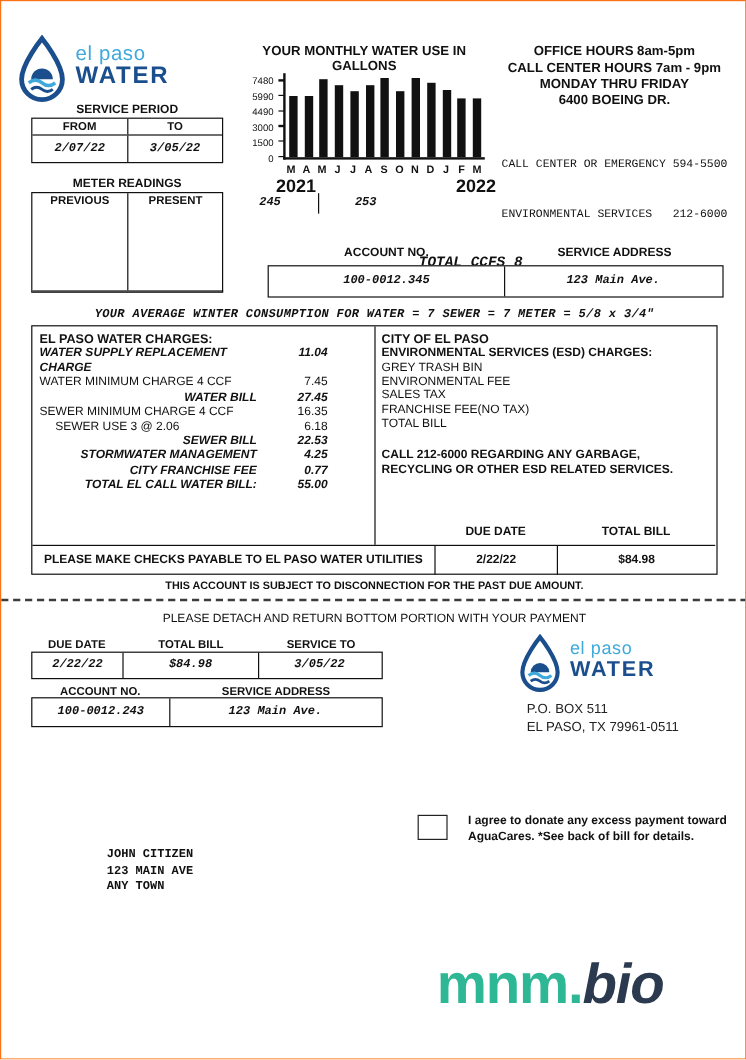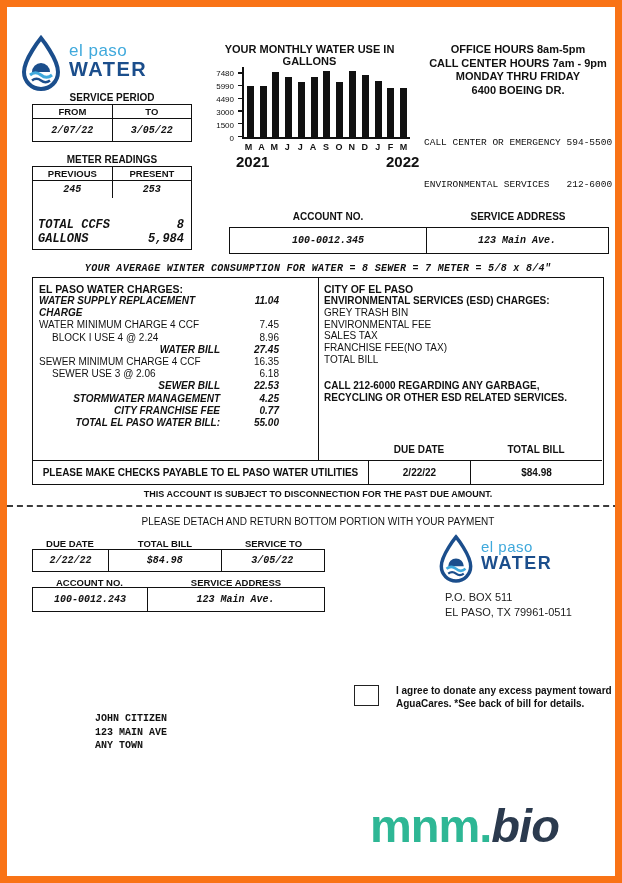--- a/index.html
+++ b/index.html
@@ -1,18 +1,18 @@
 <!DOCTYPE html>
 <html><head>
 <meta charset="utf-8">
 <style>
   *{margin:0;padding:0;box-sizing:border-box;}
   html,body{background:#ffffff;}
   body{width:622px;font-family:"Liberation Sans",sans-serif;color:#111;}
-  #page{position:relative;width:622px;height:883px;background:#fff;border:7px solid #f97316;overflow:hidden;}
+  #page{position:relative;width:622px;height:883px;background:#fff;border:1px solid #f97316;overflow:hidden;}
   .abs{position:absolute;}
   .mono{font-family:"Liberation Mono","DejaVu Sans Mono",monospace;}
   .b{font-weight:bold;font-style:italic;}
 
   
   .logo{display:flex;align-items:flex-start;}
   .logo-text{margin-left:6px;margin-top:7px;line-height:1;}
   .lt1{color:#3FA9DC;font-size:17px;letter-spacing:.5px;}
   .lt2{color:#1B4E8C;font-size:20px;font-weight:bold;letter-spacing:1.5px;margin-top:0px;}
   .logo-sm .logo-text{margin-top:5px;}
@@ -41,21 +41,21 @@
   
   .boxtbl{border:1.5px solid #111;background:#fff;}
   .tbl-hrow{display:flex;border-bottom:1.5px solid #111;}
   .tbl-hcell{font-size:9.5px;font-weight:bold;text-align:center;padding:1px 0;}
   .tbl-vrow{display:flex;flex:1;}
   .tbl-vcell{display:flex;align-items:center;justify-content:center;font-size:10px;}
   .divr{border-right:1.5px solid #111;}
   .sec-title{font-size:10px;font-weight:bold;text-align:center;}
 
   .sp-box{left:25px;top:97px;width:160px;height:38px;display:flex;flex-direction:column;}
-  .mr-box{left:25px;top:159px;width:160px;height:84px;display:flex;flex-direction:column;}
+  .mr-box{left:25px;top:159px;width:160px;height:84px;display:flex;flex-direction:row;}
   .mr-vals{display:flex;height:17px;}
   .mr-bottom{margin-top:auto;padding-bottom:3px;}
   .mr-line{display:flex;justify-content:space-between;font-size:12px;padding:0 7px 0 5px;line-height:13.5px;text-align:center;}
 
   .acct-box{left:222px;top:220px;width:380px;height:27px;display:flex;}
 
   
   .consumption{left:0;top:256px;width:622px;text-align:center;font-size:10px;letter-spacing:.3px;}
 
   
@@ -216,40 +216,36 @@
     </div>
   </div>
 
   <div class="abs sec-title" style="left:222px;top:204px;width:198px;">ACCOUNT NO.</div>
   <div class="abs sec-title" style="left:420px;top:204px;width:182px;">SERVICE ADDRESS</div>
   <div class="abs boxtbl acct-box">
     <span class="tbl-vcell divr mono b" style="width:197px;">100-0012.345</span>
     <span class="tbl-vcell mono b" style="width:180px;">123 Main Ave.</span>
   </div>
 
-  <div class="abs consumption mono b">YOUR AVERAGE WINTER CONSUMPTION FOR WATER = 8 SEWER = 7 METER = 5/8 x 8/4"</div>
+  <div class="abs consumption mono b">YOUR AVERAGE WINTER CONSUMPTION FOR WATER = 7 SEWER = 7 METER = 5/8 x 3/4"</div>
 
   <div class="abs mainbox">
     <div class="vdivider"></div>
 
     <div class="charges-left">
       <div class="charges-title">EL PASO WATER CHARGES:</div>
       <div>
           <div class="charge-row b">
             <span class="cl">WATER SUPPLY REPLACEMENT CHARGE</span>
             <span class="cv">11.04</span>
           </div>
           <div class="charge-row">
             <span class="cl">WATER MINIMUM CHARGE 4 CCF</span>
             <span class="cv">7.45</span>
           </div>
-          <div class="charge-row ind">
-            <span class="cl">BLOCK I USE 4 @ 2.24</span>
-            <span class="cv">8.96</span>
-          </div>
           <div class="charge-row b ra">
             <span class="cl">WATER BILL</span>
             <span class="cv">27.45</span>
           </div>
           <div class="charge-row">
             <span class="cl">SEWER MINIMUM CHARGE 4 CCF</span>
             <span class="cv">16.35</span>
           </div>
           <div class="charge-row ind">
             <span class="cl">SEWER USE 3 @ 2.06</span>
@@ -261,21 +257,21 @@
           </div>
           <div class="charge-row b ra">
             <span class="cl">STORMWATER MANAGEMENT</span>
             <span class="cv">4.25</span>
           </div>
           <div class="charge-row b ra">
             <span class="cl">CITY FRANCHISE FEE</span>
             <span class="cv">0.77</span>
           </div>
           <div class="charge-row b ra">
-            <span class="cl">TOTAL EL PASO WATER BILL:</span>
+            <span class="cl">TOTAL EL CALL WATER BILL:</span>
             <span class="cv">55.00</span>
           </div>
         </div>
     </div>
 
     <div class="esd-col">
       <div class="t1">CITY OF EL PASO</div>
       <div class="t2">ENVIRONMENTAL SERVICES (ESD) CHARGES:</div>
       <div class="esd-items">
           <div>GREY TRASH BIN</div>

